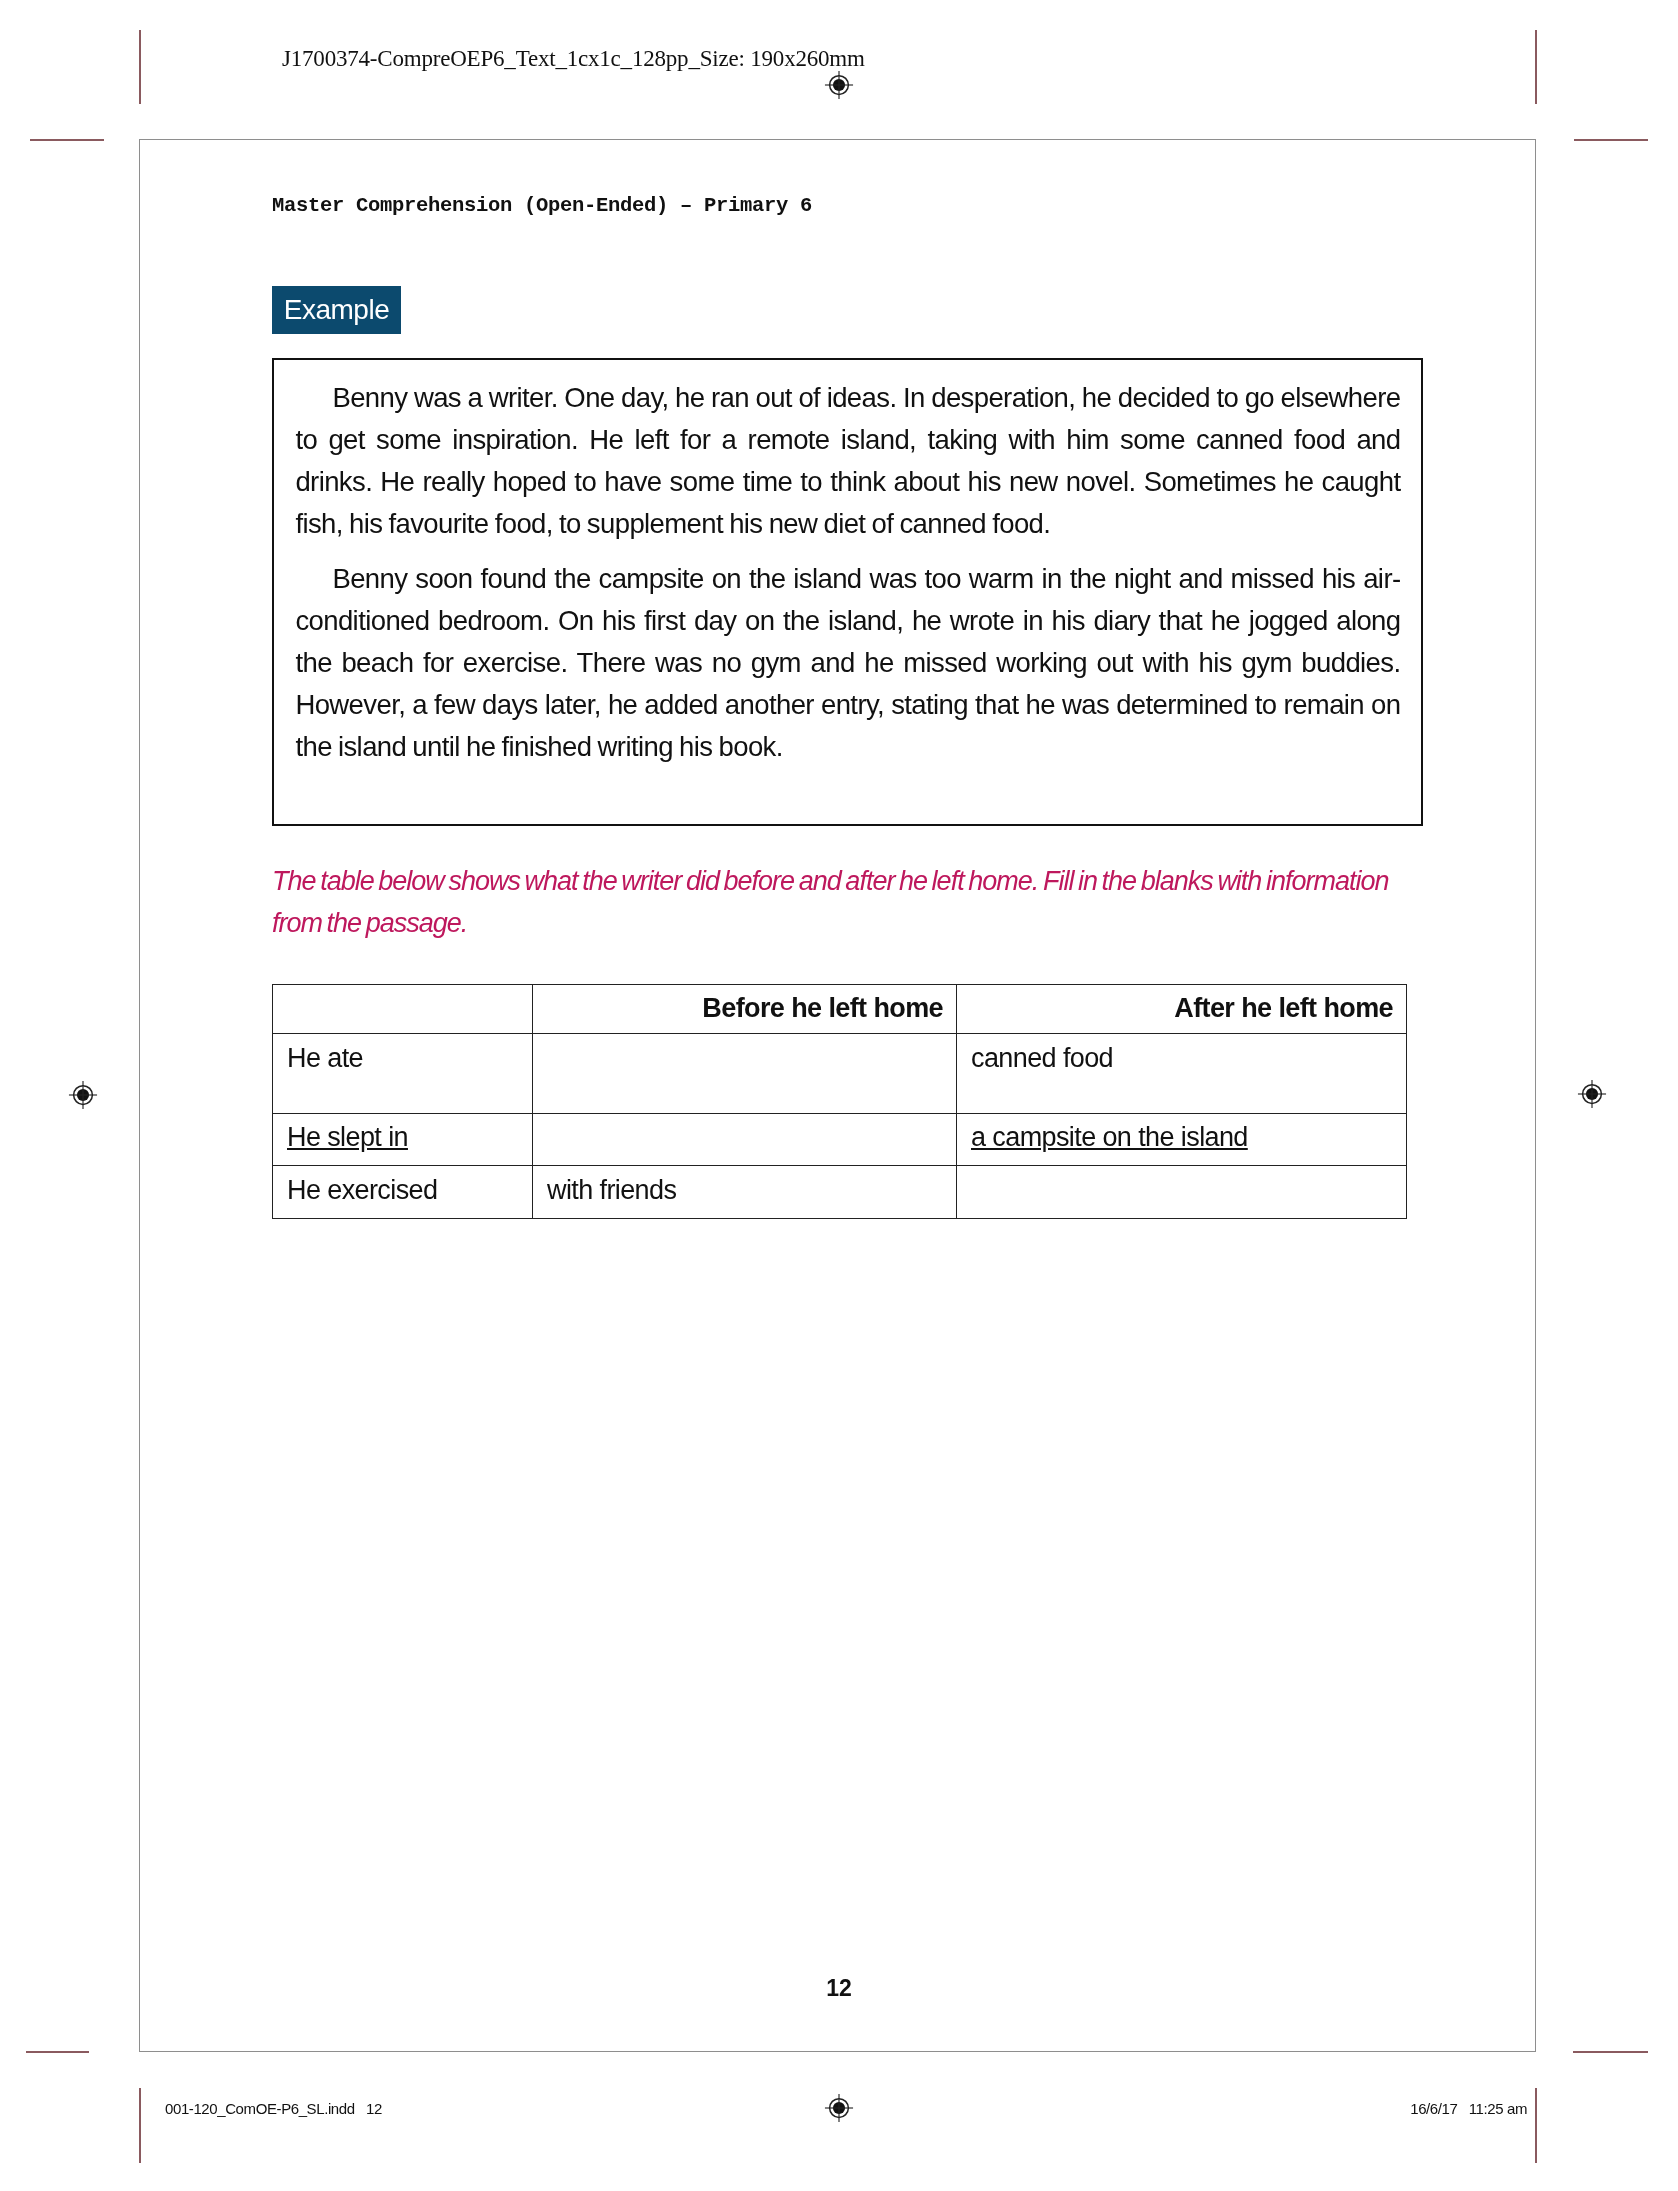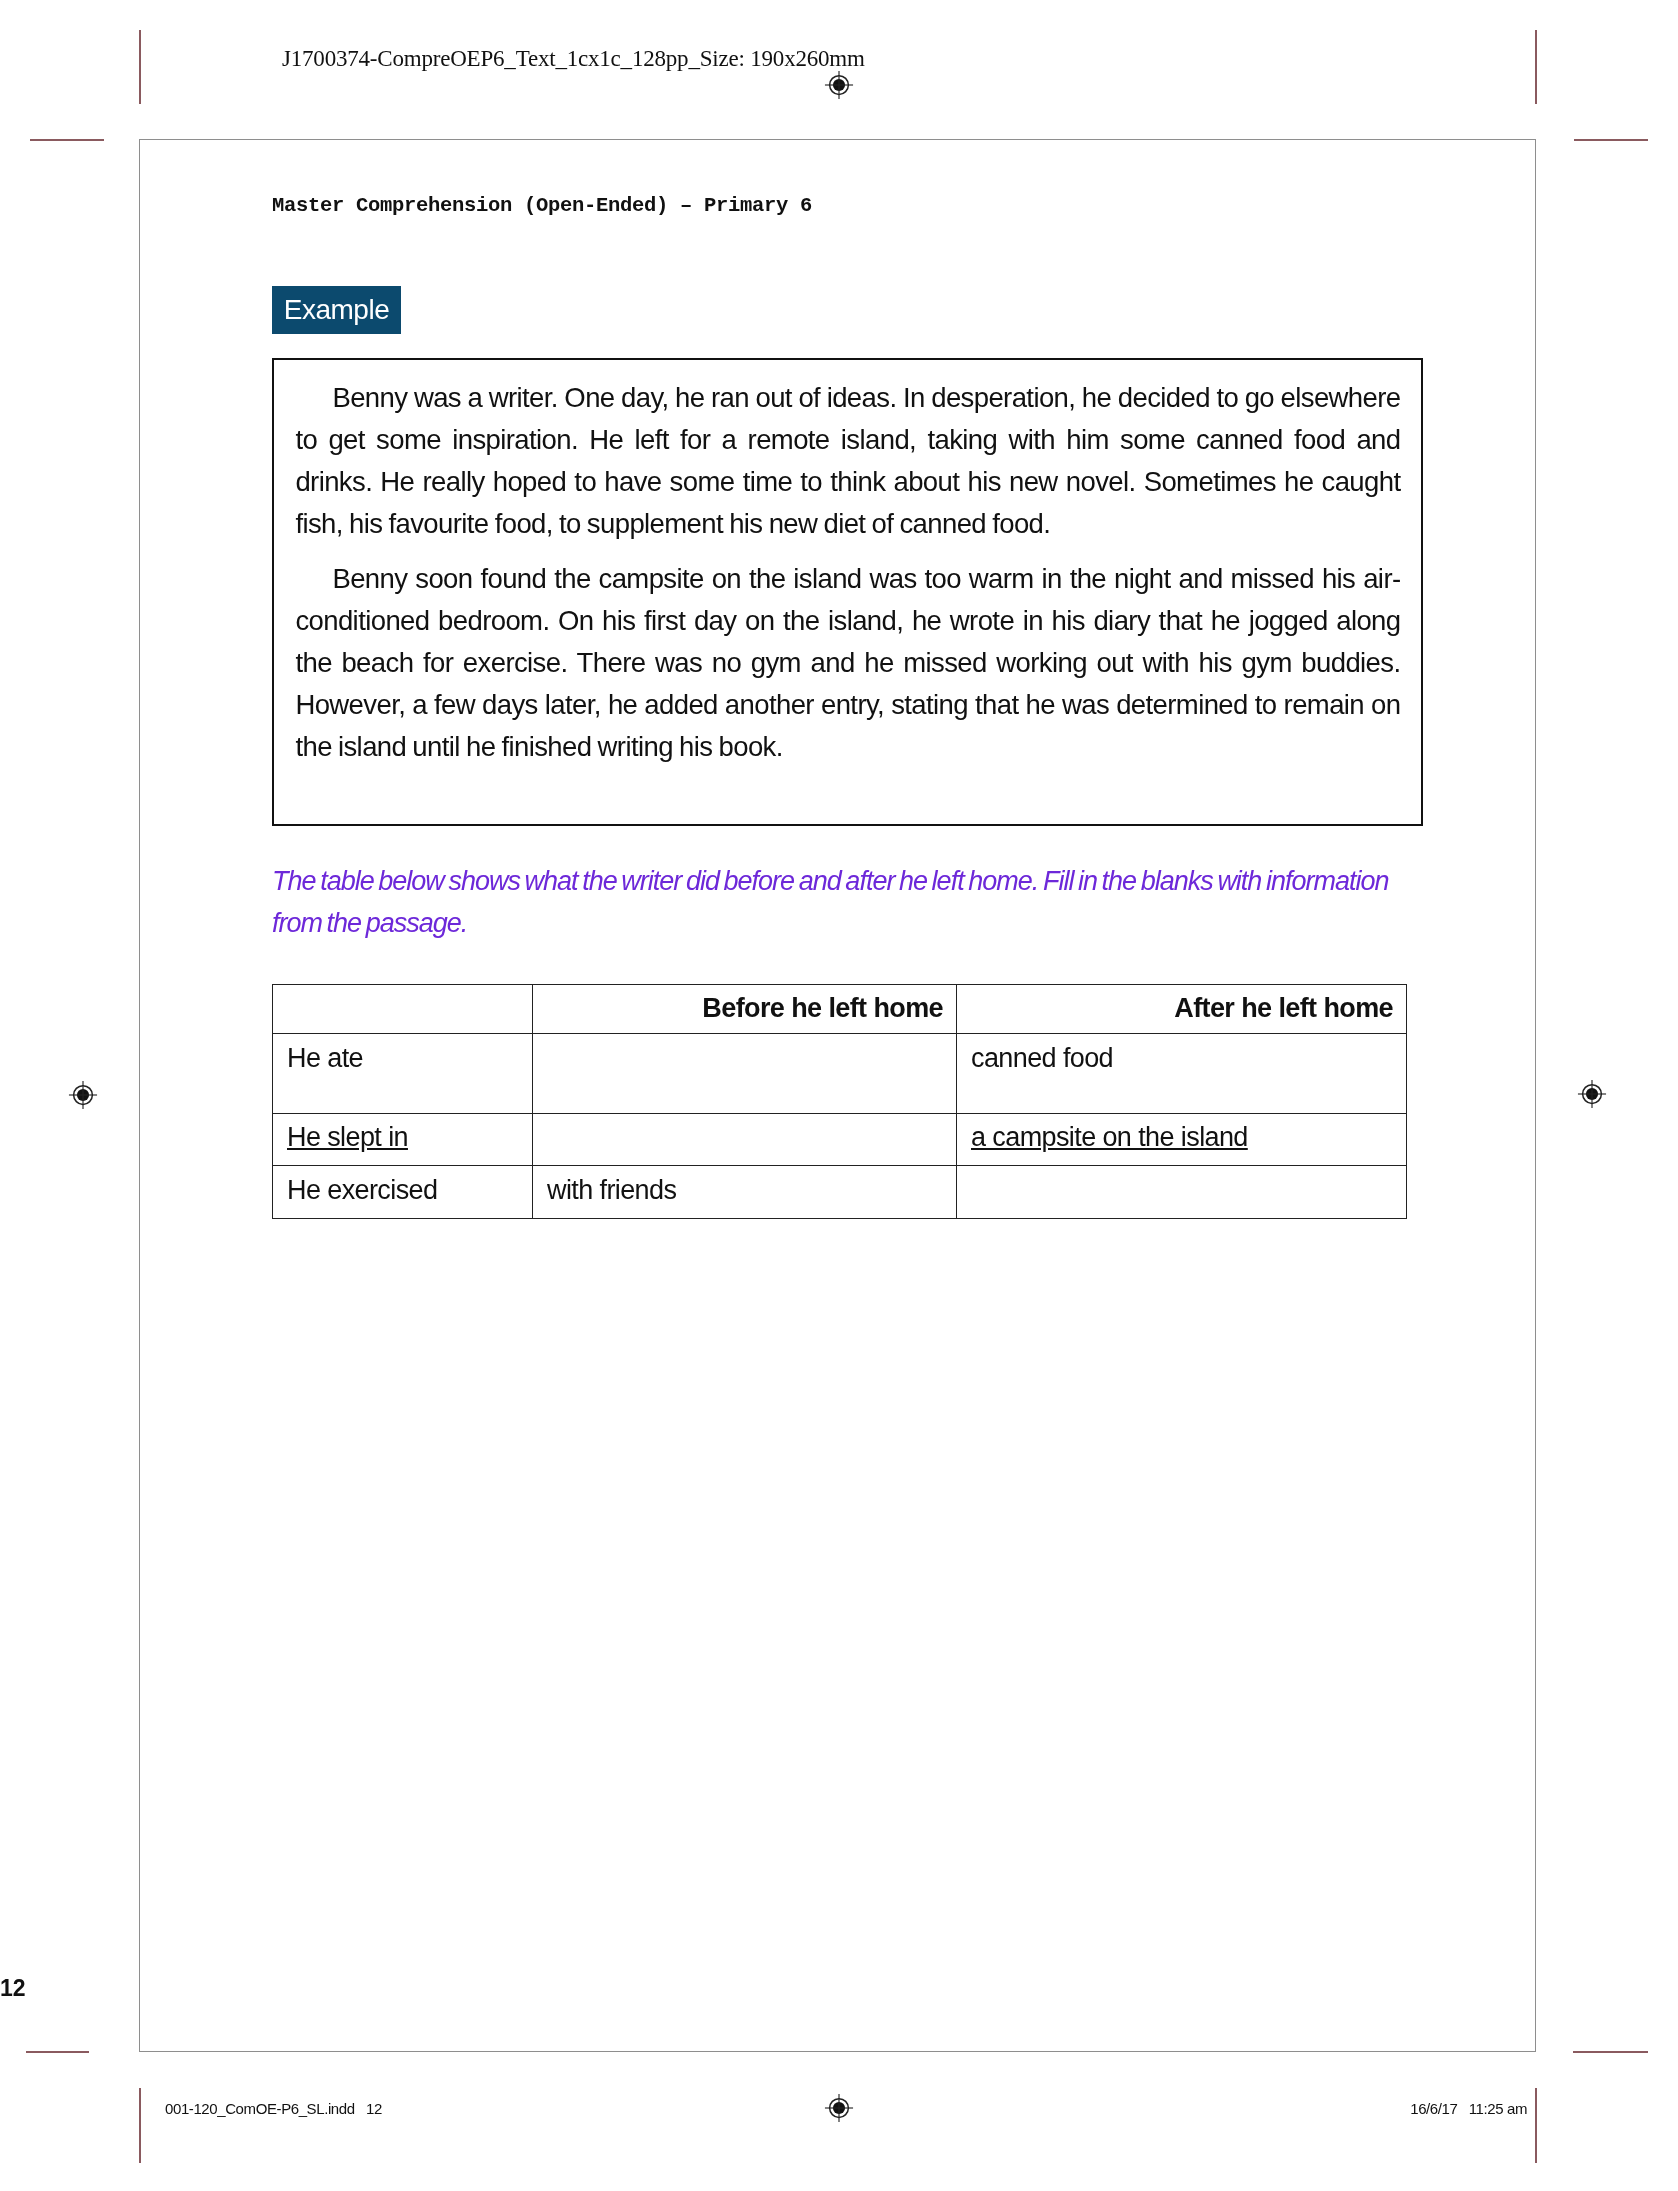--- a/index.html
+++ b/index.html
@@ -94,21 +94,21 @@
     .instruction {
       position: absolute;
       left: 272px; top: 860px;
       width: 1142px;
       font-family: "Liberation Sans", sans-serif;
       font-style: italic;
       font-size: 27px;
       line-height: 42px;
       letter-spacing: -1px;
       word-spacing: -1.9px;
-      color: #6d28d9;
+      color: #be185d;
     }
 
     table.answer-table {
       position: absolute;
       left: 272px; top: 984px;
       width: 1135px;
       border-collapse: collapse;
       font-family: "Liberation Sans", sans-serif;
       font-size: 27px;
       color: #111;
@@ -125,20 +125,21 @@
     table.answer-table .col1 { width: 232px; }
     table.answer-table .col2 { width: 396px; }
     table.answer-table .row-ate td { height: 75px; line-height: 41px; margin-left: 16px; }
     table.answer-table .row-slept td { height: 48px; line-height: 41px; text-decoration: underline; }
     table.answer-table .row-ex td { height: 48px; line-height: 41px; }
 
     .page-number {
       position: absolute;
       left: 0; top: 1975px;
       width: 1678px;
+      text-align: center;
       font-family: "Liberation Sans", sans-serif;
       font-weight: bold;
       font-size: 23px;
       color: #111;
     }
 
     .slug-bottom-left {
       position: absolute;
       left: 165px; top: 2100px;
       font-family: "Liberation Sans", sans-serif;

